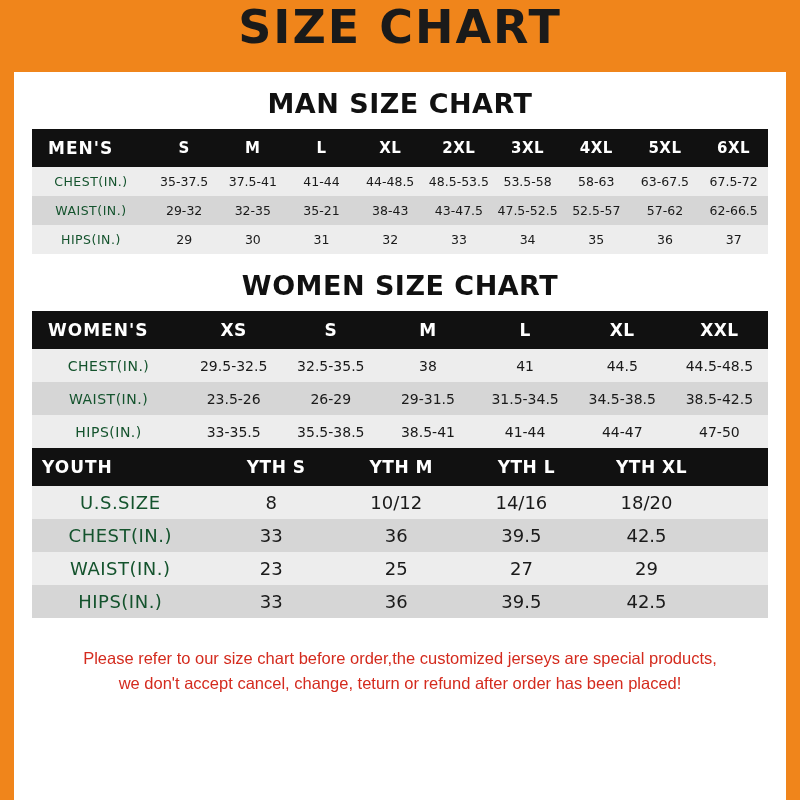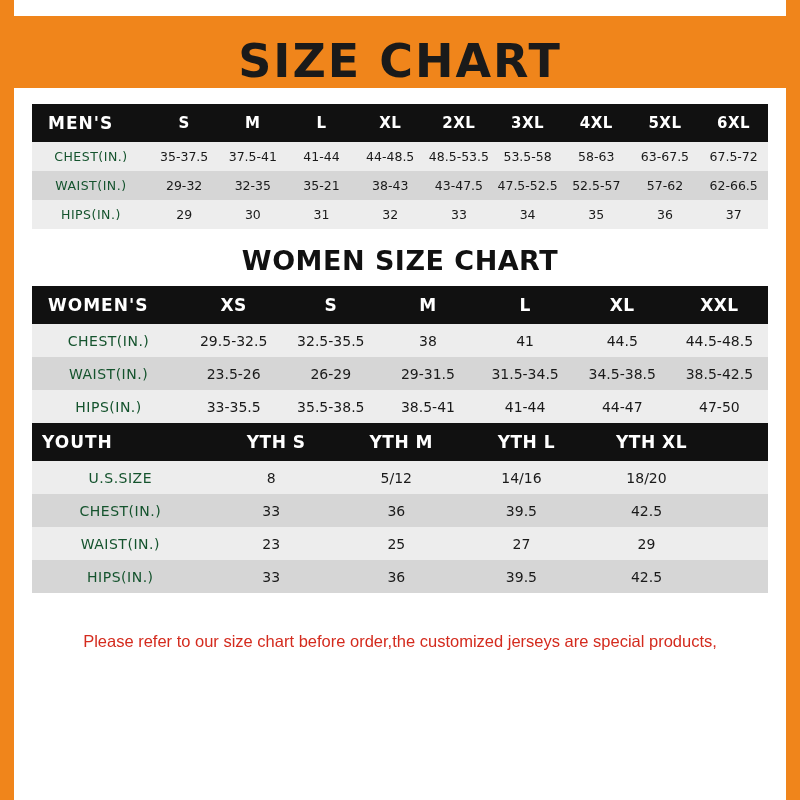--- a/index.html
+++ b/index.html
@@ -15,23 +15,23 @@
     position: relative;
     background: #ffffff;
     border-left: 14px solid #f0851b;
     border-right: 14px solid #f0851b;
     overflow: hidden;
   }
   .banner {
     height: 72px;
     background: #f0851b;
     display: flex;
-    align-items: flex-end;
+    align-items: flex-start;
     justify-content: center;
-    margin: 16px -14px;
+    margin: 0 -14px;
   }
   .banner-title {
     font-family: "DejaVu Sans", sans-serif;
     font-weight: bold;
     font-size: 46px;
     letter-spacing: 2px;
     color: #1a1a1a;
   }
   .content {
     padding: 0 18px;
@@ -46,21 +46,21 @@
     margin-bottom: 10px;
     font-family: "DejaVu Sans", sans-serif;
   }
   table {
     width: 100%;
     border-collapse: collapse;
     table-layout: fixed;
   }
   table.men td, table.men th { font-size: 12.5px; }
   table.women td, table.women th { font-size: 14px; }
-  table.youth td, table.youth th { font-size: 14px; }
+  table.youth td, table.youth th { font-size: 18px; }
 
   thead th {
     background: #111111;
     color: #ffffff;
     font-weight: bold;
     height: 38px;
     text-align: center;
     letter-spacing: 0.5px;
   }
   thead th.label {
@@ -86,40 +86,41 @@
     letter-spacing: 0.5px;
     color: #14532d;
   }
   tbody tr.light td { background: #ededed; }
   tbody tr.dark td { background: #d6d6d6; }
 
   table.women tbody td { height: 33px; }
   table.youth tbody td { height: 33px; }
 
   .footnote {
-    margin-top: 36px;
+    margin-top: 28px;
     padding: 0 8px;
     text-align: center;
     color: #d42b1e;
     font-size: 16.5px;
     line-height: 1.5;
     font-family: "Liberation Sans", sans-serif;
   }
 </style>
 </head>
 <body>
 
 <div class="page">
 
   <div class="banner">
     <div class="banner-title">SIZE CHART</div>
   </div>
 
   <div class="content">
 
+    <div class="section-title">MAN SIZE CHART</div>
     <table class="men">
       <colgroup>
         <col style="width:16%">
           <col style="width:9.33%">
           <col style="width:9.33%">
           <col style="width:9.33%">
         <col style="width:9.33%">
           <col style="width:9.33%">
           <col style="width:9.33%">
           <col style="width:9.33%">
@@ -249,21 +250,21 @@
           <th>YTH M</th>
           <th>YTH L</th>
           <th>YTH XL</th>
           <th></th>
         </tr>
       </thead>
       <tbody>
         <tr class="light">
           <td class="label">U.S.SIZE</td>
           <td>8</td>
-          <td>5/12</td>
+          <td>10/12</td>
           <td>14/16</td>
           <td>18/20</td>
           <td></td>
         </tr>
         <tr class="dark">
           <td class="label">CHEST(IN.)</td>
           <td>33</td>
           <td>36</td>
           <td>39.5</td>
           <td>42.5</td>
@@ -283,16 +284,17 @@
           <td>36</td>
           <td>39.5</td>
           <td>42.5</td>
           <td></td>
         </tr>
       </tbody>
     </table>
 
     <div class="footnote">
       <div>Please refer to our size chart before order,the customized jerseys are special products,</div>
+      <div>we don't accept cancel, change, teturn or refund after order has been placed!</div>
     </div>
 
   </div>
 </div>
 
 </body></html>

